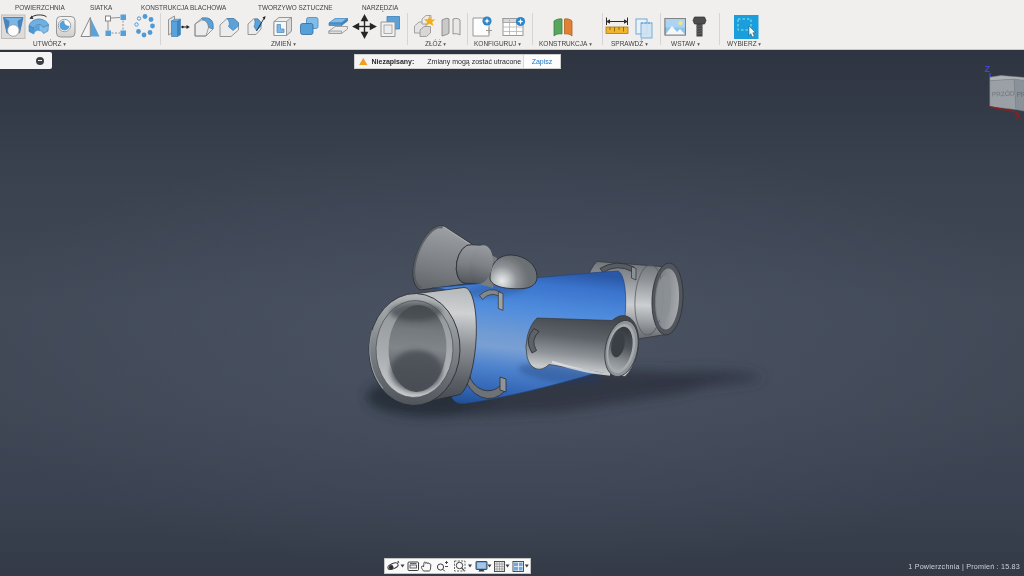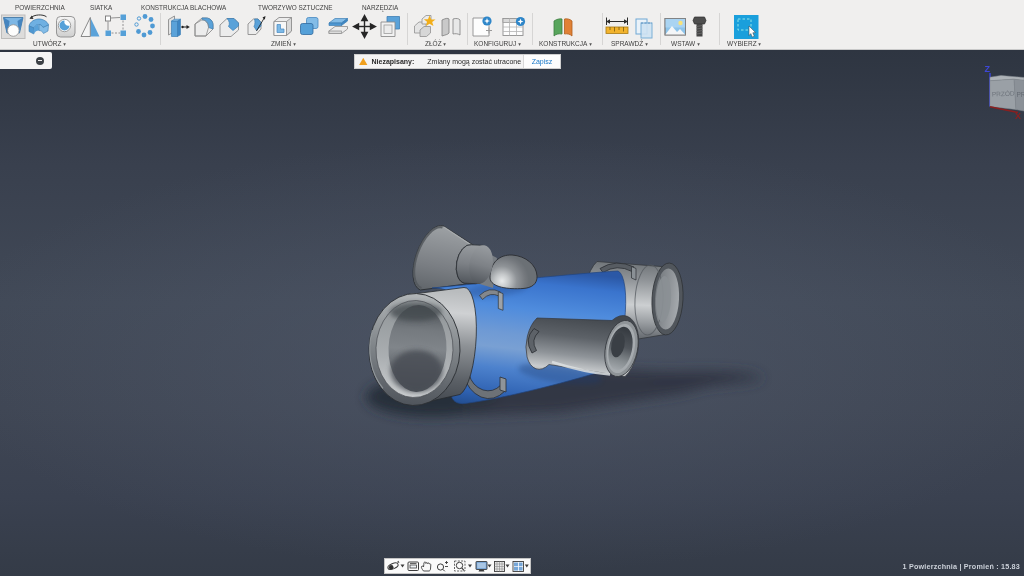--- a/index.html
+++ b/index.html
@@ -19,21 +19,21 @@
 #browserbox .circ:after{content:"";position:absolute;left:2px;top:3.4px;width:4px;height:1.4px;background:#f0f0f0;}
 
 #warnbar{position:absolute;left:354px;top:54px;width:207px;height:15px;background:#f4f4f4;border:1px solid #cfcfcf;box-sizing:border-box;display:flex;align-items:center;font-size:7px;color:#2a2a2a;}
 #warnbar .tri{width:8.5px;height:7.5px;margin-left:4px;background:#f0a01e;clip-path:polygon(50% 0,100% 100%,0 100%);position:relative;}
 #warnbar .b{font-weight:bold;margin-left:4px;}
 #warnbar .t{margin-left:13px;}
 #zapcell{position:absolute;right:0;top:0;height:13px;width:36px;border-left:1px solid #d8d8d8;background:#fdfdfd;color:#1878c8;display:flex;align-items:center;justify-content:center;font-size:7px;}
 
 #navbar{position:absolute;left:384px;top:558px;width:147px;height:16px;background:#fafafa;border:1px solid #c4c4c4;box-sizing:border-box;display:flex;align-items:center;}
 
-#status{position:absolute;right:4px;top:562px;font-size:7.2px;font-weight:bold;color:#ccd1d9;letter-spacing:0.2px;}
+#status{position:absolute;right:4px;top:562px;font-size:7.2px;font-weight:normal;color:#ccd1d9;letter-spacing:0.2px;}
 </style>
 </head>
 <body>
 <div id="stage">
   <div id="viewport"></div>
 
   <svg id="model" style="position:absolute;left:300px;top:150px;" width="520" height="320" viewBox="300 150 520 320">
     <defs>
       <filter id="blur6" x="-30%" y="-30%" width="160%" height="160%">
           <feGaussianBlur stdDeviation="6"></feGaussianBlur>

